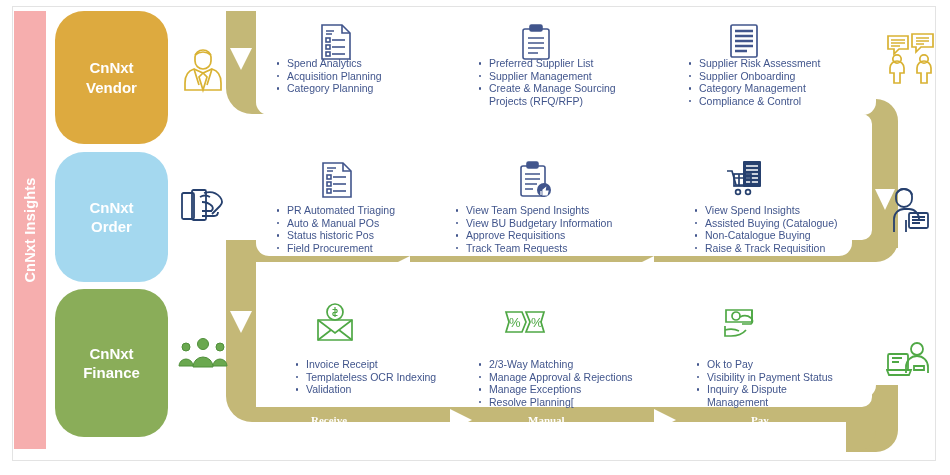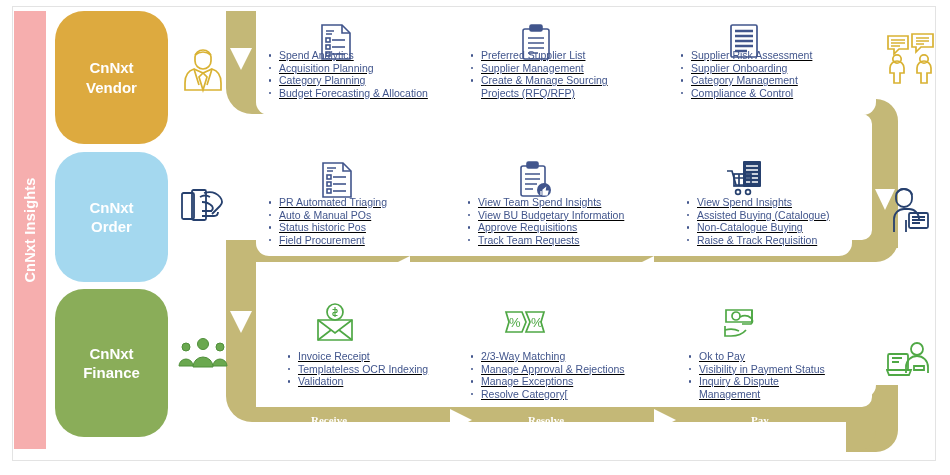--- a/index.html
+++ b/index.html
@@ -26,21 +26,21 @@
   .card{position:absolute;background:#ffffff;border-radius:13px;}
   #card1{left:256px;top:11px; width:620px;height:104px;}
   #card2{left:256px;top:152px;width:596px;height:104px;}
   #card3{left:256px;top:292px;width:620px;height:106px;}
 
   
   .stage-label{position:absolute;color:#ffffff;font-size:11px;font-weight:bold;white-space:nowrap;font-family:Liberation Serif, serif;}
 
   
   .col{position:absolute;}
-  .col ul{list-style:none;margin:0;padding:0;text-decoration:underline;}
+  .col ul{list-style:none;margin:8px;padding:0;}
   .col li{position:relative;padding-left:11px;color:#41558c;font-size:10.5px;line-height:12.6px;white-space:nowrap;}
   .col li:before{content:"";position:absolute;left:1px;top:5.2px;width:2.4px;height:2.4px;border-radius:50%;background:#41558c;}
   .col li.wrap{white-space:normal;width:135px;}
 
   
   .icon{position:absolute;}
   .icon svg{display:block;}
 </style>
 </head>
 <body>
@@ -191,21 +191,20 @@
         <path d="M12 24 h13"></path>
       <rect x="6" y="29" width="4" height="4"></rect>
         <path d="M12 31 h13"></path>
     </svg>
   </div>
   <div class="col" style="left:268px;top:49px;">
     <ul>
       <li>Spend Analytics</li>
       <li>Acquisition Planning</li>
       <li>Category Planning</li>
-      <li>Budget Forecasting &amp; Allocation</li>
     </ul>
   </div>
 
   <div class="icon" style="left:521px;top:23px;">
     <svg width="30" height="38" viewBox="0 0 30 38" fill="none" stroke="#41558c" stroke-width="1.6">
       <rect x="2" y="6" width="26" height="30" rx="2"></rect>
       <rect x="9" y="2" width="12" height="6" rx="1.5" fill="#41558c"></rect>
       <path d="M7 15 h16 M7 20 h16 M7 25 h16 M7 30 h10"></path>
     </svg>
   </div>
@@ -260,21 +259,21 @@
 
   <div class="icon" style="left:519px;top:160px;">
     <svg width="34" height="40" viewBox="0 0 34 40" fill="none" stroke="#41558c" stroke-width="1.6">
       <rect x="2" y="6" width="24" height="30" rx="2"></rect>
       <rect x="8" y="2" width="11" height="6" rx="1.5" fill="#41558c"></rect>
       <path d="M6 14 h15 M6 19 h15 M6 24 h12 M6 29 h8"></path>
       <circle cx="25" cy="30" r="7" fill="#41558c" stroke="none"></circle>
       <path d="M22 31 v4 M24 30 v5 h4 l1 -4 h-3 l.5 -3 -2.5 2z" stroke="#ffffff" stroke-width="1.2" fill="#ffffff"></path>
     </svg>
   </div>
-  <div class="col" style="left:467px;top:196px;">
+  <div class="col" style="left:447px;top:196px;">
     <ul>
       <li>View Team Spend Insights</li>
       <li>View BU Budgetary Information</li>
       <li>Approve Requisitions</li>
       <li>Track Team Requests</li>
     </ul>
   </div>
 
   <div class="icon" style="left:726px;top:159px;">
     <svg width="38" height="40" viewBox="0 0 38 40" fill="none" stroke="#26406e" stroke-width="1.7">
@@ -323,21 +322,21 @@
       <path d="M22 4 h18 l-3 10 3 10 H22 l4 -10 z"></path>
       <text x="5" y="19" font-family="Liberation Sans, sans-serif" font-size="13" fill="#4fa845" stroke="none">%</text>
       <text x="27" y="19" font-family="Liberation Sans, sans-serif" font-size="13" fill="#4fa845" stroke="none">%</text>
     </svg>
   </div>
   <div class="col" style="left:470px;top:350px;">
     <ul>
       <li>2/3-Way Matching</li>
       <li>Manage Approval &amp; Rejections</li>
       <li>Manage Exceptions</li>
-      <li>Resolve Category[</li>
+      <li>Resolve Planning[</li>
     </ul>
   </div>
 
   <div class="icon" style="left:722px;top:306px;">
     <svg width="40" height="36" viewBox="0 0 40 36" fill="none" stroke="#4fa845" stroke-width="1.7">
       <path d="M4 4 h26 v12 H4 z"></path>
       <circle cx="14" cy="10" r="4"></circle>
       <path d="M30 4 v12"></path>
       <path d="M18 11 q6 -3 11 1 q3 3 0 6 h-9"></path>
       <path d="M3 20 v10 h6 q10 0 15 -6"></path>
@@ -346,15 +345,15 @@
   </div>
   <div class="col" style="left:688px;top:350px;">
     <ul>
       <li>Ok to Pay</li>
       <li>Visibility in Payment Status</li>
       <li class="wrap">Inquiry &amp; Dispute Management</li>
     </ul>
   </div>
 
   <div class="stage-label" style="left:311px;top:414px;">Receive</div>
-  <div class="stage-label" style="left:528px;top:414px;">Resolve</div>
+  <div class="stage-label" style="left:528px;top:414px;">Manual</div>
   <div class="stage-label" style="left:751px;top:414px;">Pay</div>
 </div>
 
 </body></html>

